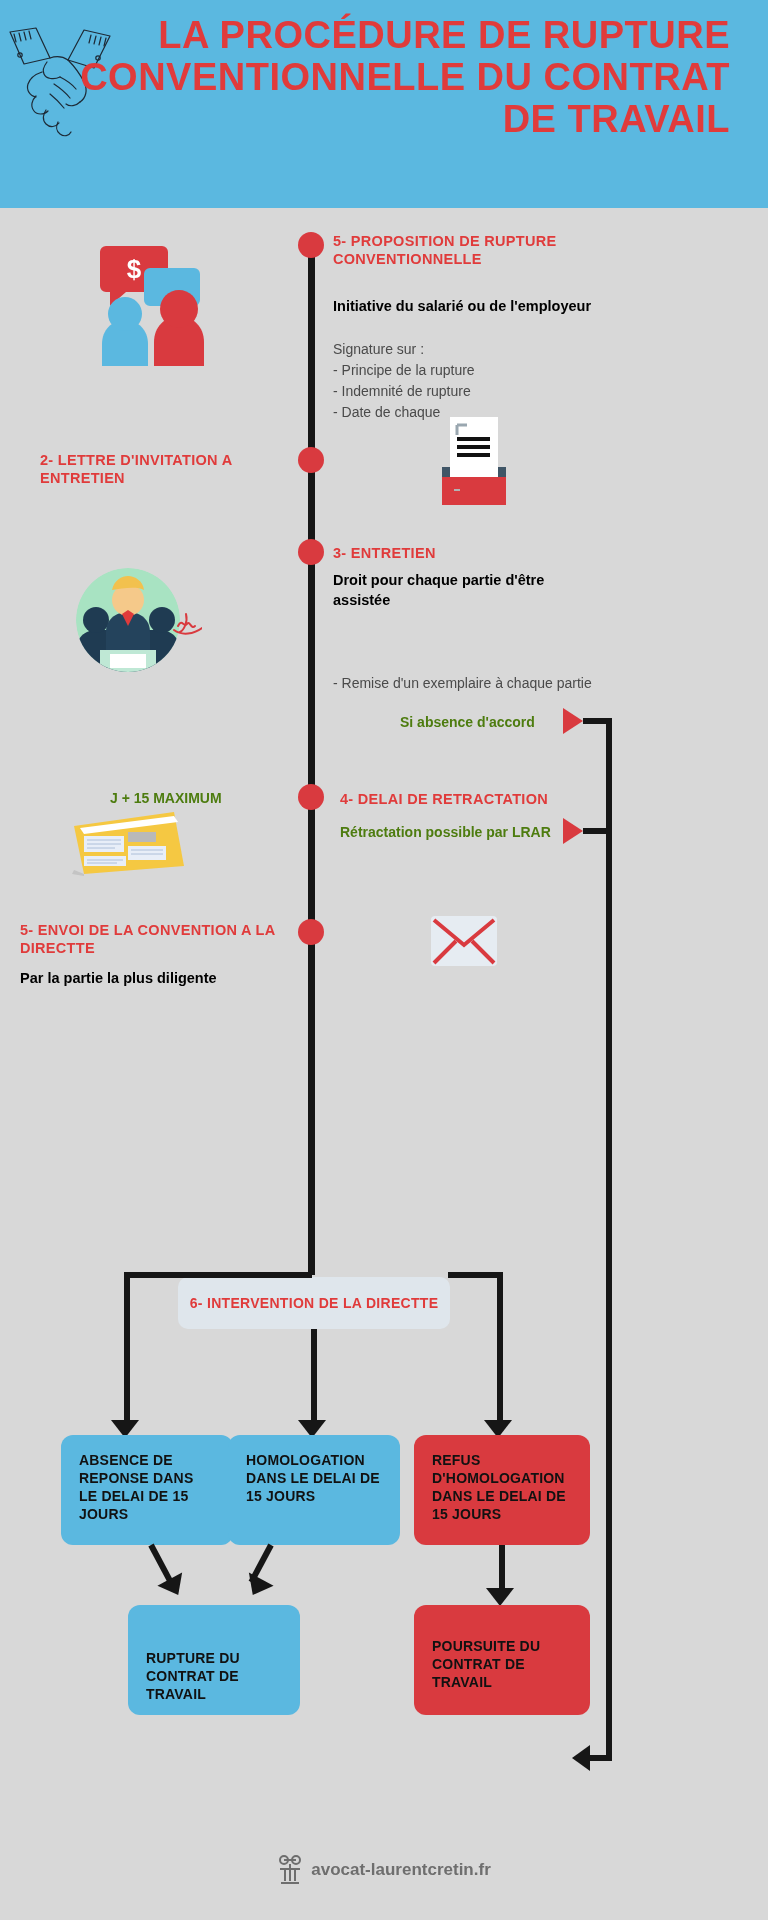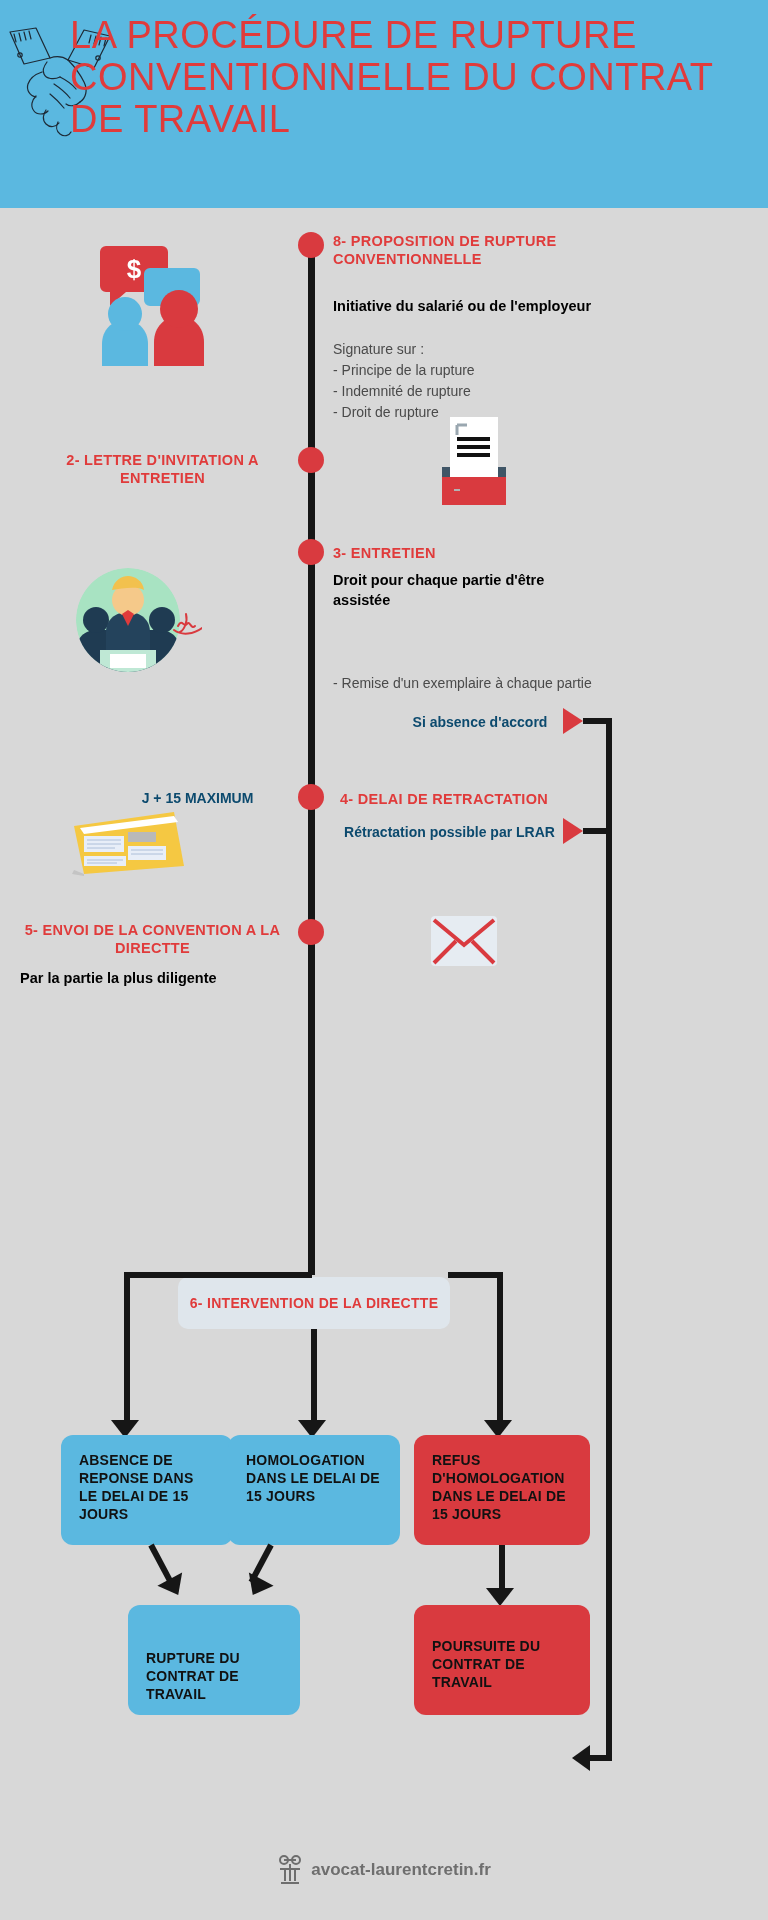--- a/index.html
+++ b/index.html
@@ -11,23 +11,23 @@
   }
   #page { position: relative; width: 768px; height: 1920px; background: #d8d8d8; }
 
   
   .header {
     position: absolute; left: 0; top: 0; width: 768px; height: 208px;
     background: #5bb8e0;
   }
   .header-title {
     position: absolute; left: 70px; top: 14px; width: 660px;
-    text-align: left;
+    text-align: right;
     color: #e03b3b;
-    font-weight: 400;
+    font-weight: 700;
     font-size: 38px;
     line-height: 42px;
     letter-spacing: 0.5px;
     font-family: "Liberation Sans", sans-serif;
   }
   .handshake { position: absolute; left: 6px; top: 26px; }
 
   
   .spine {
     position: absolute; left: 308px; top: 240px;
@@ -56,26 +56,26 @@
   }
   .step-list {
     position: absolute;
     color: #4a4a4a;
     font-weight: 400;
     font-size: 14px;
     line-height: 21px;
   }
   .lbl-black {
     position: absolute;
-    color: #0c4a6e;
+    color: #4d7c0f;
     font-weight: 700;
     font-size: 14px;
     line-height: 18px;
   }
-  .right-align { text-align: center; }
+  .right-align { text-align: left; }
 
   
   .tri-right {
     position: absolute;
     width: 0; height: 0;
     border-top: 13px solid transparent;
     border-bottom: 13px solid transparent;
     border-left: 20px solid #d93a3f;
   }
   .hline { position: absolute; background: #161616; height: 6px; }
@@ -155,26 +155,26 @@
         <path d="M44 68 C49 72 54 77 58 82"></path>
         <path d="M74 76 C70 80 64 81 60 78"></path>
       </g>
     </svg>
     <div class="header-title">LA PROCÉDURE DE RUPTURE CONVENTIONNELLE DU CONTRAT DE TRAVAIL</div>
   </div>
 
   <div class="spine"></div>
 
   <div class="dot" style="top:232px"></div>
-  <div class="step-head" style="left:333px; top:232px; width:260px">8- PROPOSITION DE RUPTURE CONVENTIONNELLE</div>
+  <div class="step-head" style="left:333px; top:232px; width:260px">5- PROPOSITION DE RUPTURE CONVENTIONNELLE</div>
   <div class="step-sub" style="left:333px; top:296px; width:330px">Initiative du salarié ou de l'employeur</div>
   <div class="step-list" style="left:333px; top:339px; width:300px">Signature sur :</div>
   <div class="step-list" style="left:333px; top:360px; width:300px">- Principe de la rupture</div>
   <div class="step-list" style="left:333px; top:381px; width:300px">- Indemnité de rupture</div>
-  <div class="step-list" style="left:333px; top:402px; width:300px">- Droit de rupture</div>
+  <div class="step-list" style="left:333px; top:402px; width:300px">- Date de chaque</div>
 
   <svg class="icon-abs" style="left:88px; top:238px" width="140" height="140" viewBox="0 0 140 140">
     <path d="M18 8 h56 a6 6 0 0 1 6 6 v34 a6 6 0 0 1 -6 6 h-36 l-16 14 v-14 h-4 a6 6 0 0 1 -6 -6 v-34 a6 6 0 0 1 6 -6 z" fill="#d93a3f"></path>
     <text x="46" y="40" font-family="Liberation Sans, sans-serif" font-size="26" font-weight="700" fill="#ffffff" text-anchor="middle">$</text>
     <path d="M62 30 h44 a6 6 0 0 1 6 6 v26 a6 6 0 0 1 -6 6 h-12 l-12 11 v-11 h-20 a6 6 0 0 1 -6 -6 v-26 a6 6 0 0 1 6 -6 z" fill="#5bb8e0"></path>
     <path d="M14 128 v-22 c0 -14 10 -24 23 -24 c13 0 23 10 23 24 v22 z" fill="#5bb8e0"></path>
     <circle cx="37" cy="76" r="17" fill="#5bb8e0"></circle>
     <path d="M66 128 v-24 c0 -15 11 -26 25 -26 c14 0 25 11 25 26 v24 z" fill="#d93a3f"></path>
     <circle cx="91" cy="71" r="19" fill="#d93a3f"></circle>
   </svg>

